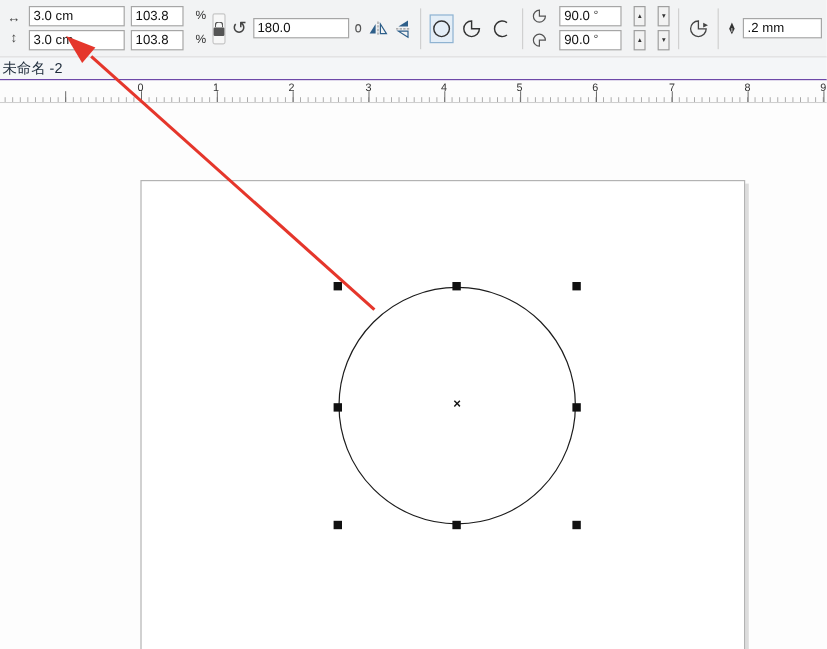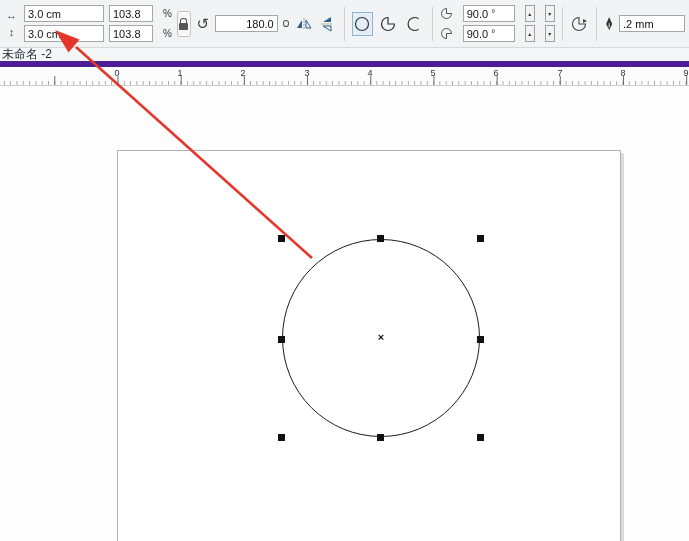--- a/index.html
+++ b/index.html
@@ -12,38 +12,38 @@
     display:flex; align-items:center; padding:0 4px; gap:5px;
   }
   .col { display:flex; flex-direction:column; gap:3px; }
   .row { display:flex; align-items:center; gap:10px; }
   .tbicon { font-size:11px; color:#444; width:15px; text-align:center; line-height:14px; }
   .tbicon.big { font-size:15px; width:16px; }
   .field {
     height:17px; border:1px solid #a6a6a6; background:#fff;
     font:11px "Liberation Sans", sans-serif; color:#111; padding:0 3px; outline:none;
   }
-  .w80 { width:80px; } .w44 { width:44px; } .w56 { width:63px;text-align:right; } .w66 { width:66px; }
+  .w80 { width:80px; } .w44 { width:44px; } .w56 { width:80px; } .w66 { width:66px; }
   .unit { font-size:10px; color:#333; }
   .lockbtn {
     width:16px; height:26px; border:1px solid #c6c6c6; border-radius:2px; background:#f7f7f7;
     display:flex; flex-direction:column; align-items:center; justify-content:center; gap:0;
   }
   .lock-sh { width:7px; height:5px; border:1.5px solid #555; border-bottom:none; border-radius:3px 3px 0 0; }
   .lock-bd { width:9px; height:7px; background:#555; border-radius:1px; }
   .degree-ring { width:7px; height:7px; border:1px solid #555; border-radius:50%; display:inline-block; }
   .iconbtn { width:22px; height:22px; border:none; background:transparent; display:flex; align-items:center; justify-content:center; padding:0; }
   .sep { width:1px; height:34px; background:#d0d0d0; margin:0 2px; flex:none; }
   .shapebtn { width:24px; height:24px; border:1px solid transparent; background:transparent; display:flex; align-items:center; justify-content:center; padding:0; }
   .shapebtn.active { border:1px solid #8fb3d1; background:#e4eef7; }
   .anglefield { display:flex; align-items:center; gap:3px; width:52px; }
   .spin { width:10px; height:17px; border:1px solid #9f9f9f; background:#f2f2f2; font-size:6px; line-height:6px; color:#333; padding:0; }
 
   
-  .tabbar { height:19px; background:#f4f6f8; border-bottom:6px solid #4c1d95; display:flex; align-items:center; }
+  .tabbar { height:19px; background:#f4f6f8; border-bottom:1px solid #4c1d95; display:flex; align-items:center; }
   .tabtitle { font-size:12px; color:#1d2b3a; padding-left:2px; white-space:nowrap; }
 
   
   .ruler { position:relative; height:19px; background:#fcfcfc; border-bottom:1px solid #cfcfcf; }
   .ruler-ticks {
     position:absolute; inset:0;
     background-image:
       linear-gradient(to right, #6a6a6a 0 1px, transparent 1px 100%),
       linear-gradient(to right, #a8a8a8 0 1px, transparent 1px 100%);
     background-size: 63.2px 9px, 6.32px 4px;

